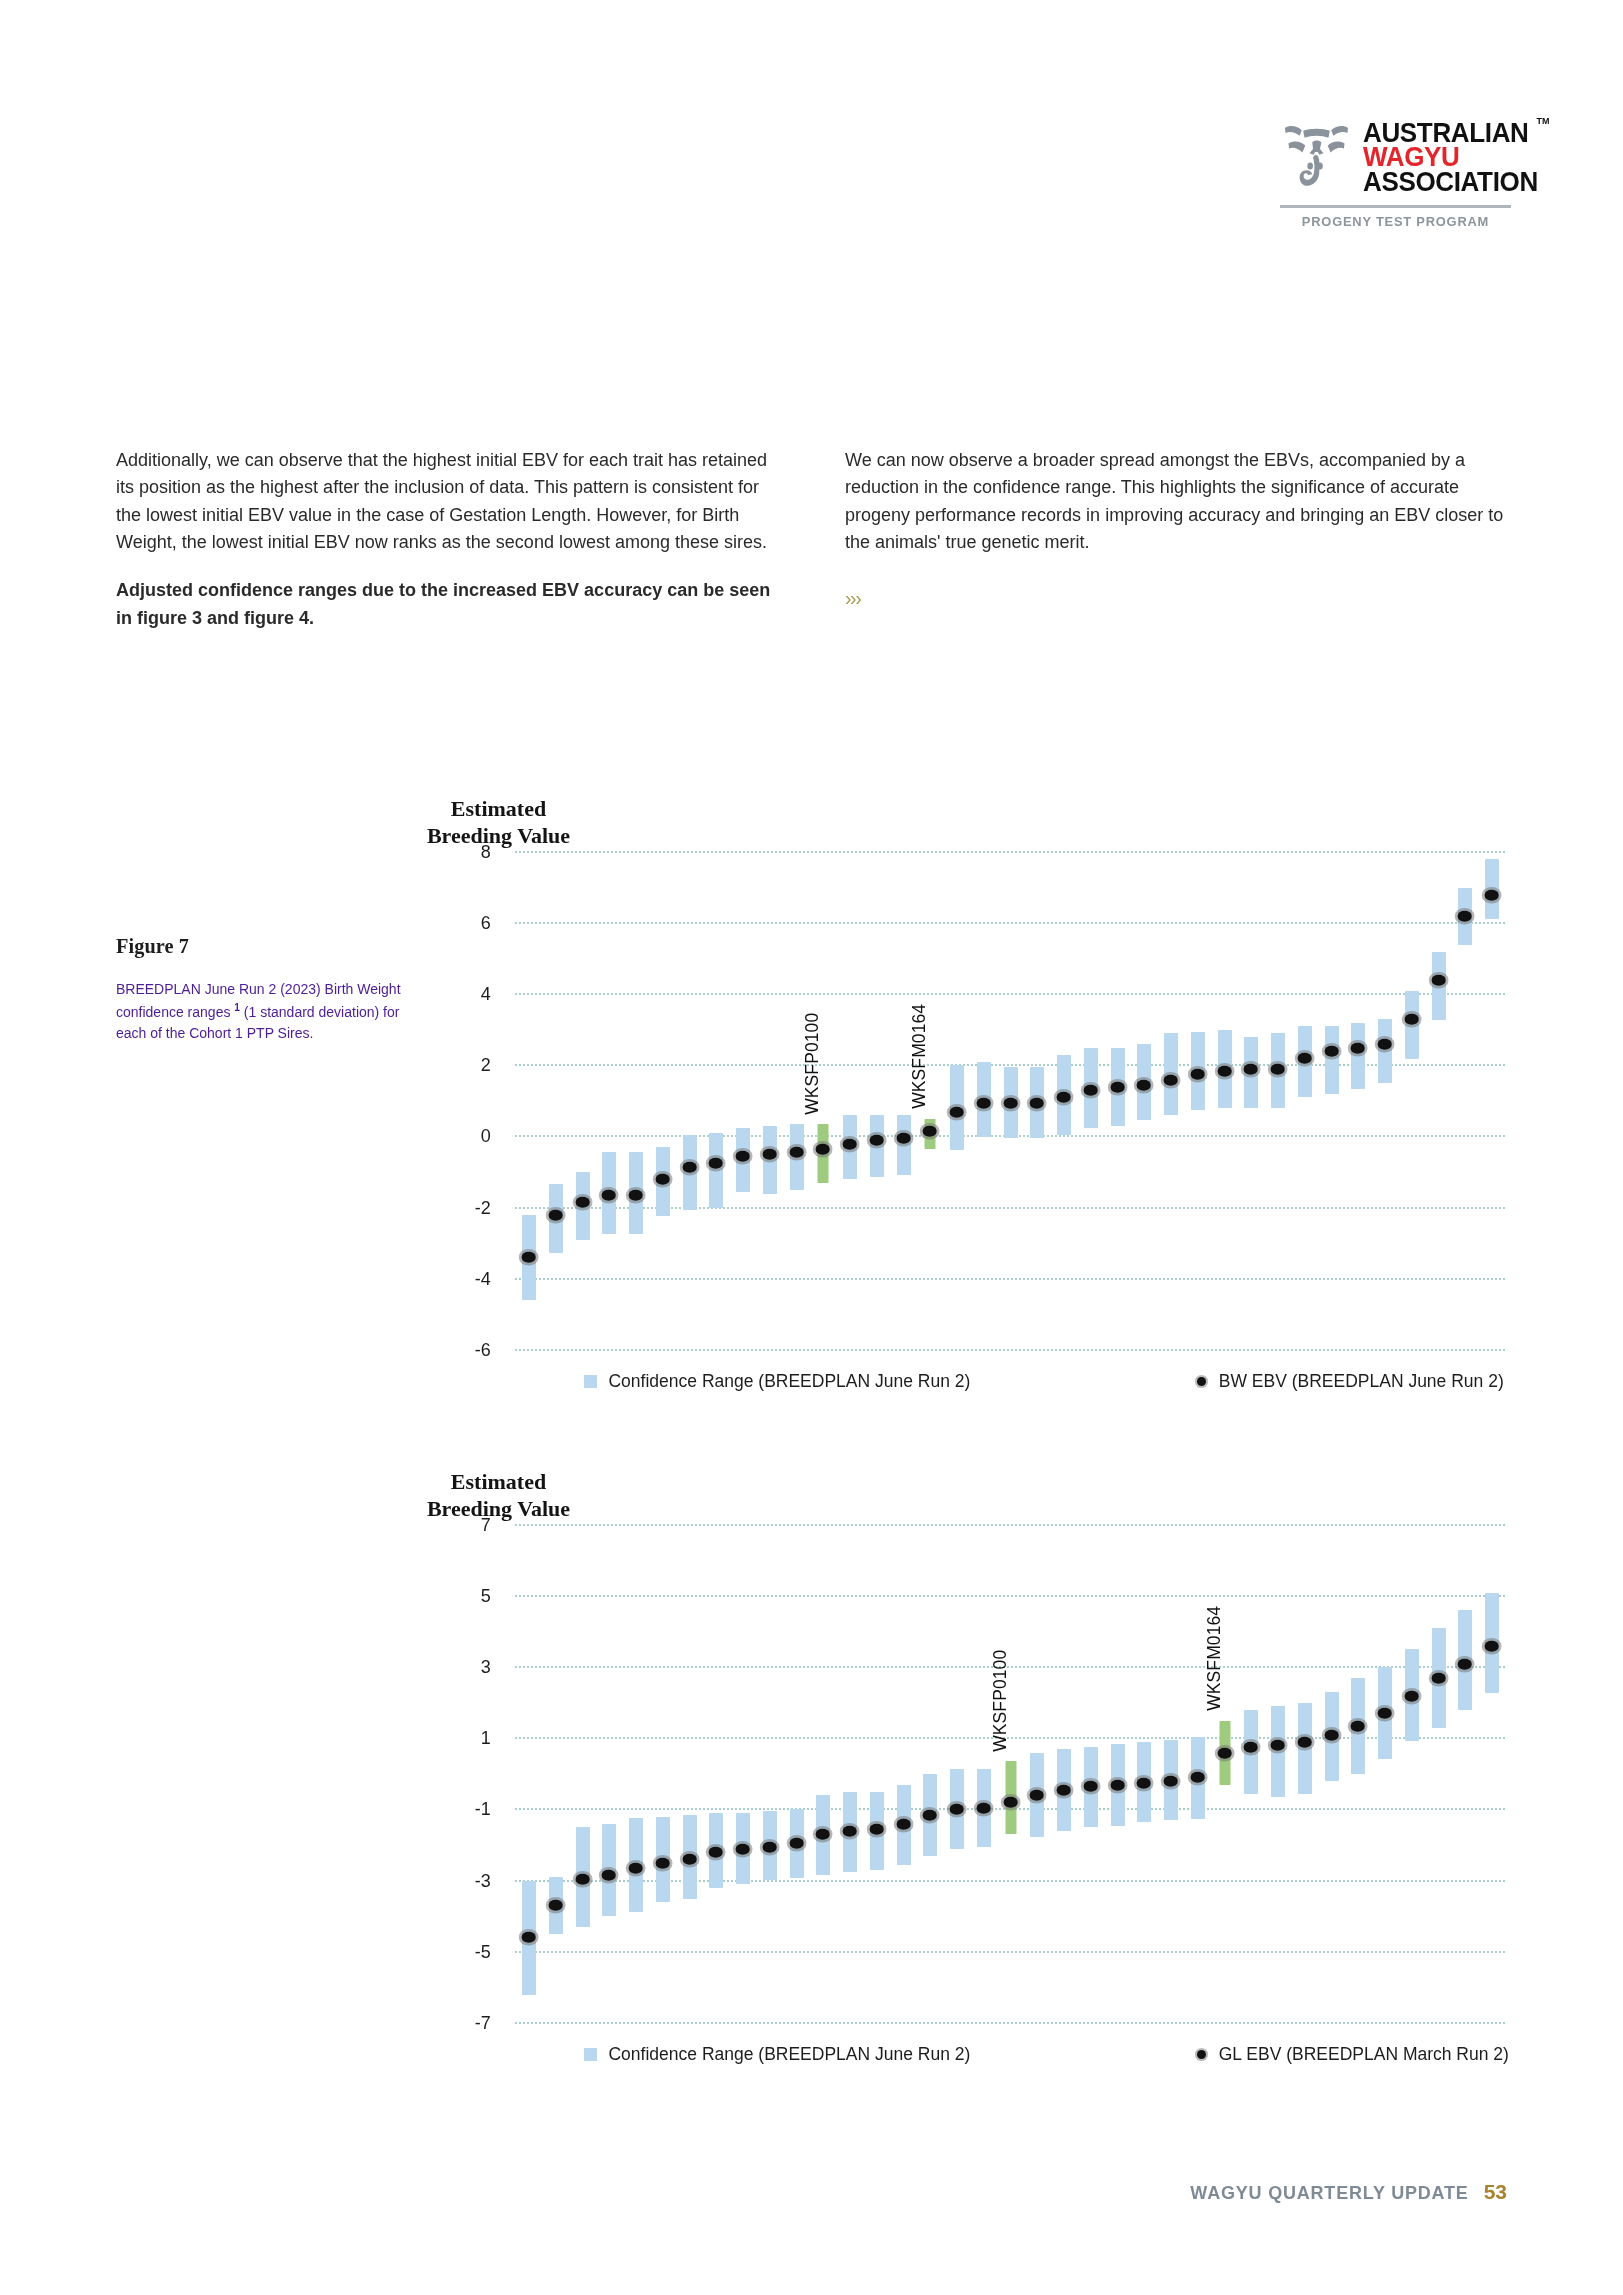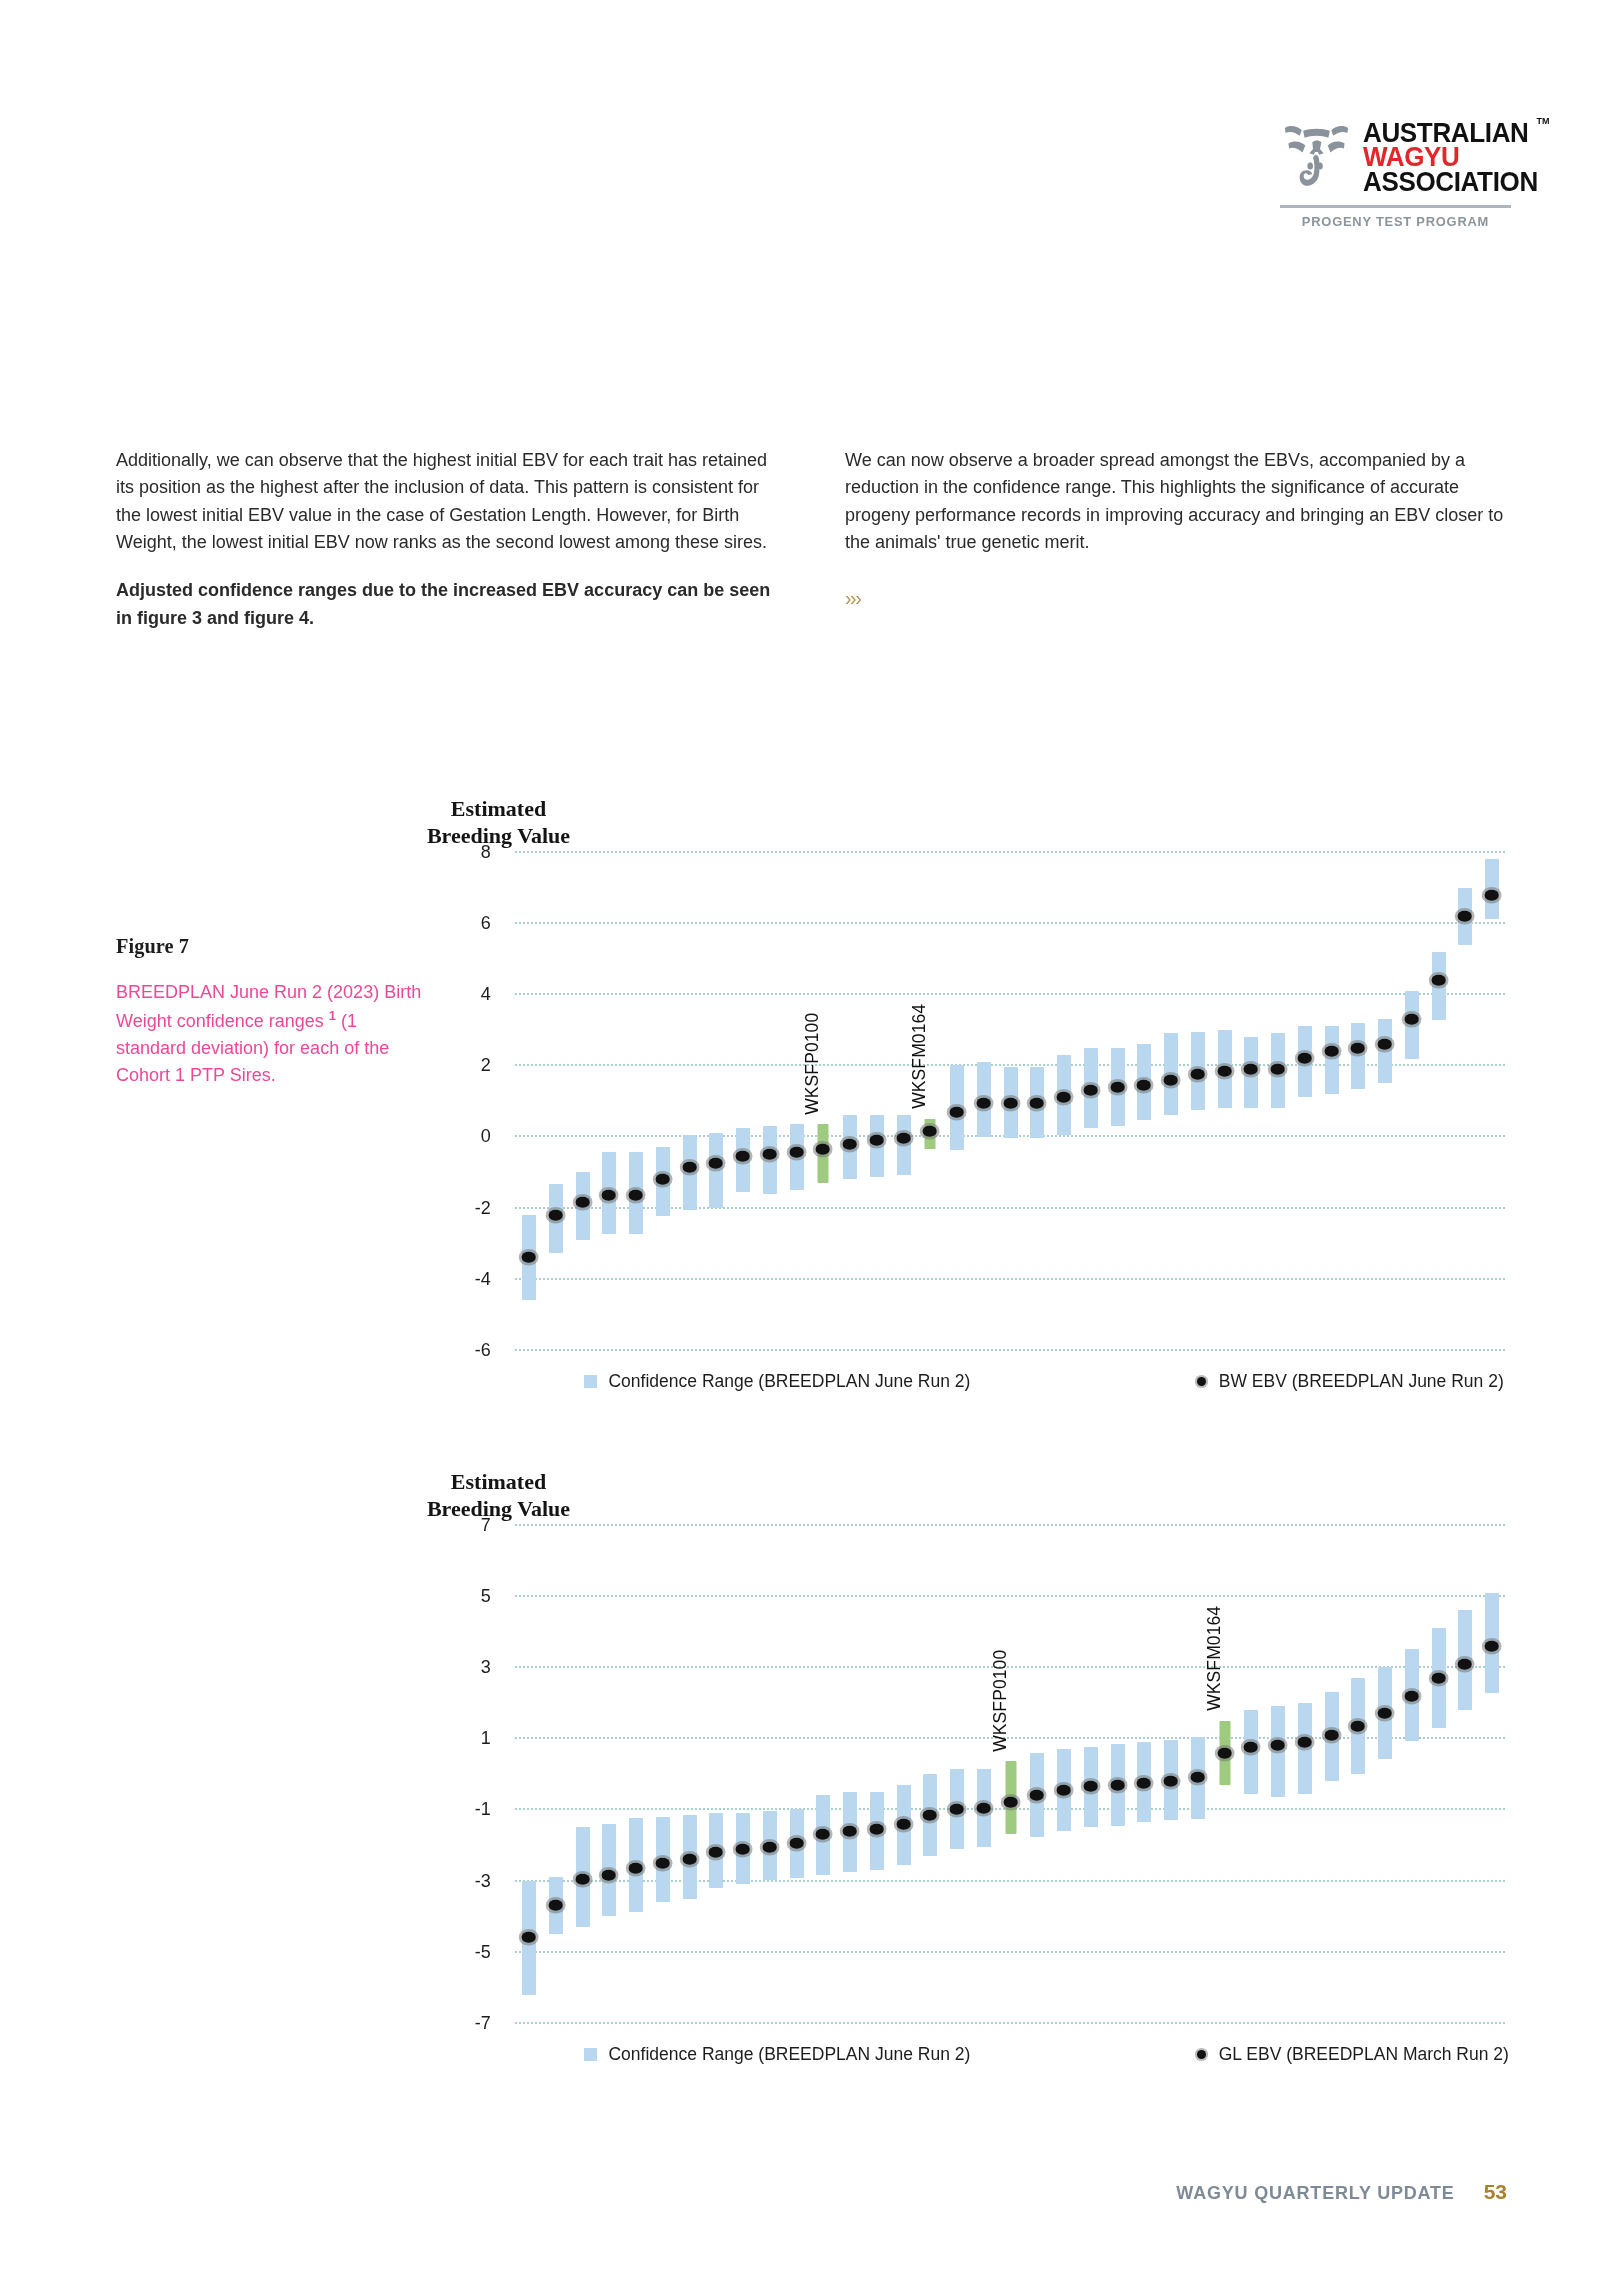--- a/index.html
+++ b/index.html
@@ -38,21 +38,21 @@
   #col-left  { left: 116px; top: 447px; width: 659px; }
   #col-right { left: 845px; top: 447px; width: 663px; }
   .chevrons { margin-top: 28px; color: #b09553; font-size: 19.6px; letter-spacing: -1.4px; font-weight: 400; }
 
   
   .fig-caption { position: absolute; width: 316px; }
   .fig-caption .fig-title {
     font-family: "Liberation Serif", serif; font-weight: 700;
     font-size: 20.3px; color: #1d1d1d; margin-bottom: 21px; letter-spacing: 0.1px;
   }
-  .fig-caption .fig-body { font-size: 18px; line-height: 1.5; color: #ec4899; }
+  .fig-caption .fig-body { font-size: 14px; line-height: 1.5; color: #4c1d95; }
   .fig-caption .fig-body sup { font-size: 0.72em; font-weight: 700; }
   #fig3-caption { left: 116px; top: 935px; }
   #fig4-caption { left: 116px; top: 1665px; }
 
   
   .chart-block { position: absolute; }
   #chart3 { left: 411px; top: 796px; width: 1094px; height: 610px; }
   #chart4 { left: 411px; top: 1469px; width: 1094px; height: 610px; }
 
   .axis-title {
@@ -103,21 +103,21 @@
   .swatch-bar { width: 13.3px; height: 13.3px; background: #b9d7ee; margin-right: 11.2px; flex:0 0 13.3px; }
   .swatch-dot {
     width: 9px; height: 9px; border-radius: 50%; background: #111;
     box-shadow: 0 0 0 2.1px rgba(120,120,120,0.5);
     margin-right: 12.6px; margin-left: 2.8px; flex: 0 0 9px;
   }
 
   
   .footer {
     position: absolute; right: 116px; bottom: 91px;
-    display: flex; align-items: baseline; gap: 29px; text-align: right;
+    display: flex; align-items: baseline; gap: 15px; text-align: right;
   }
   .footer-text {
     font-size: 18px; font-weight: 700; letter-spacing: 0.8px; color: #7e8a95;
   }
   .footer-page { font-size: 21px; font-weight: 700; color: #a8822e; }
 </style>
 </head>
 <body>
 
 <div class="page">

